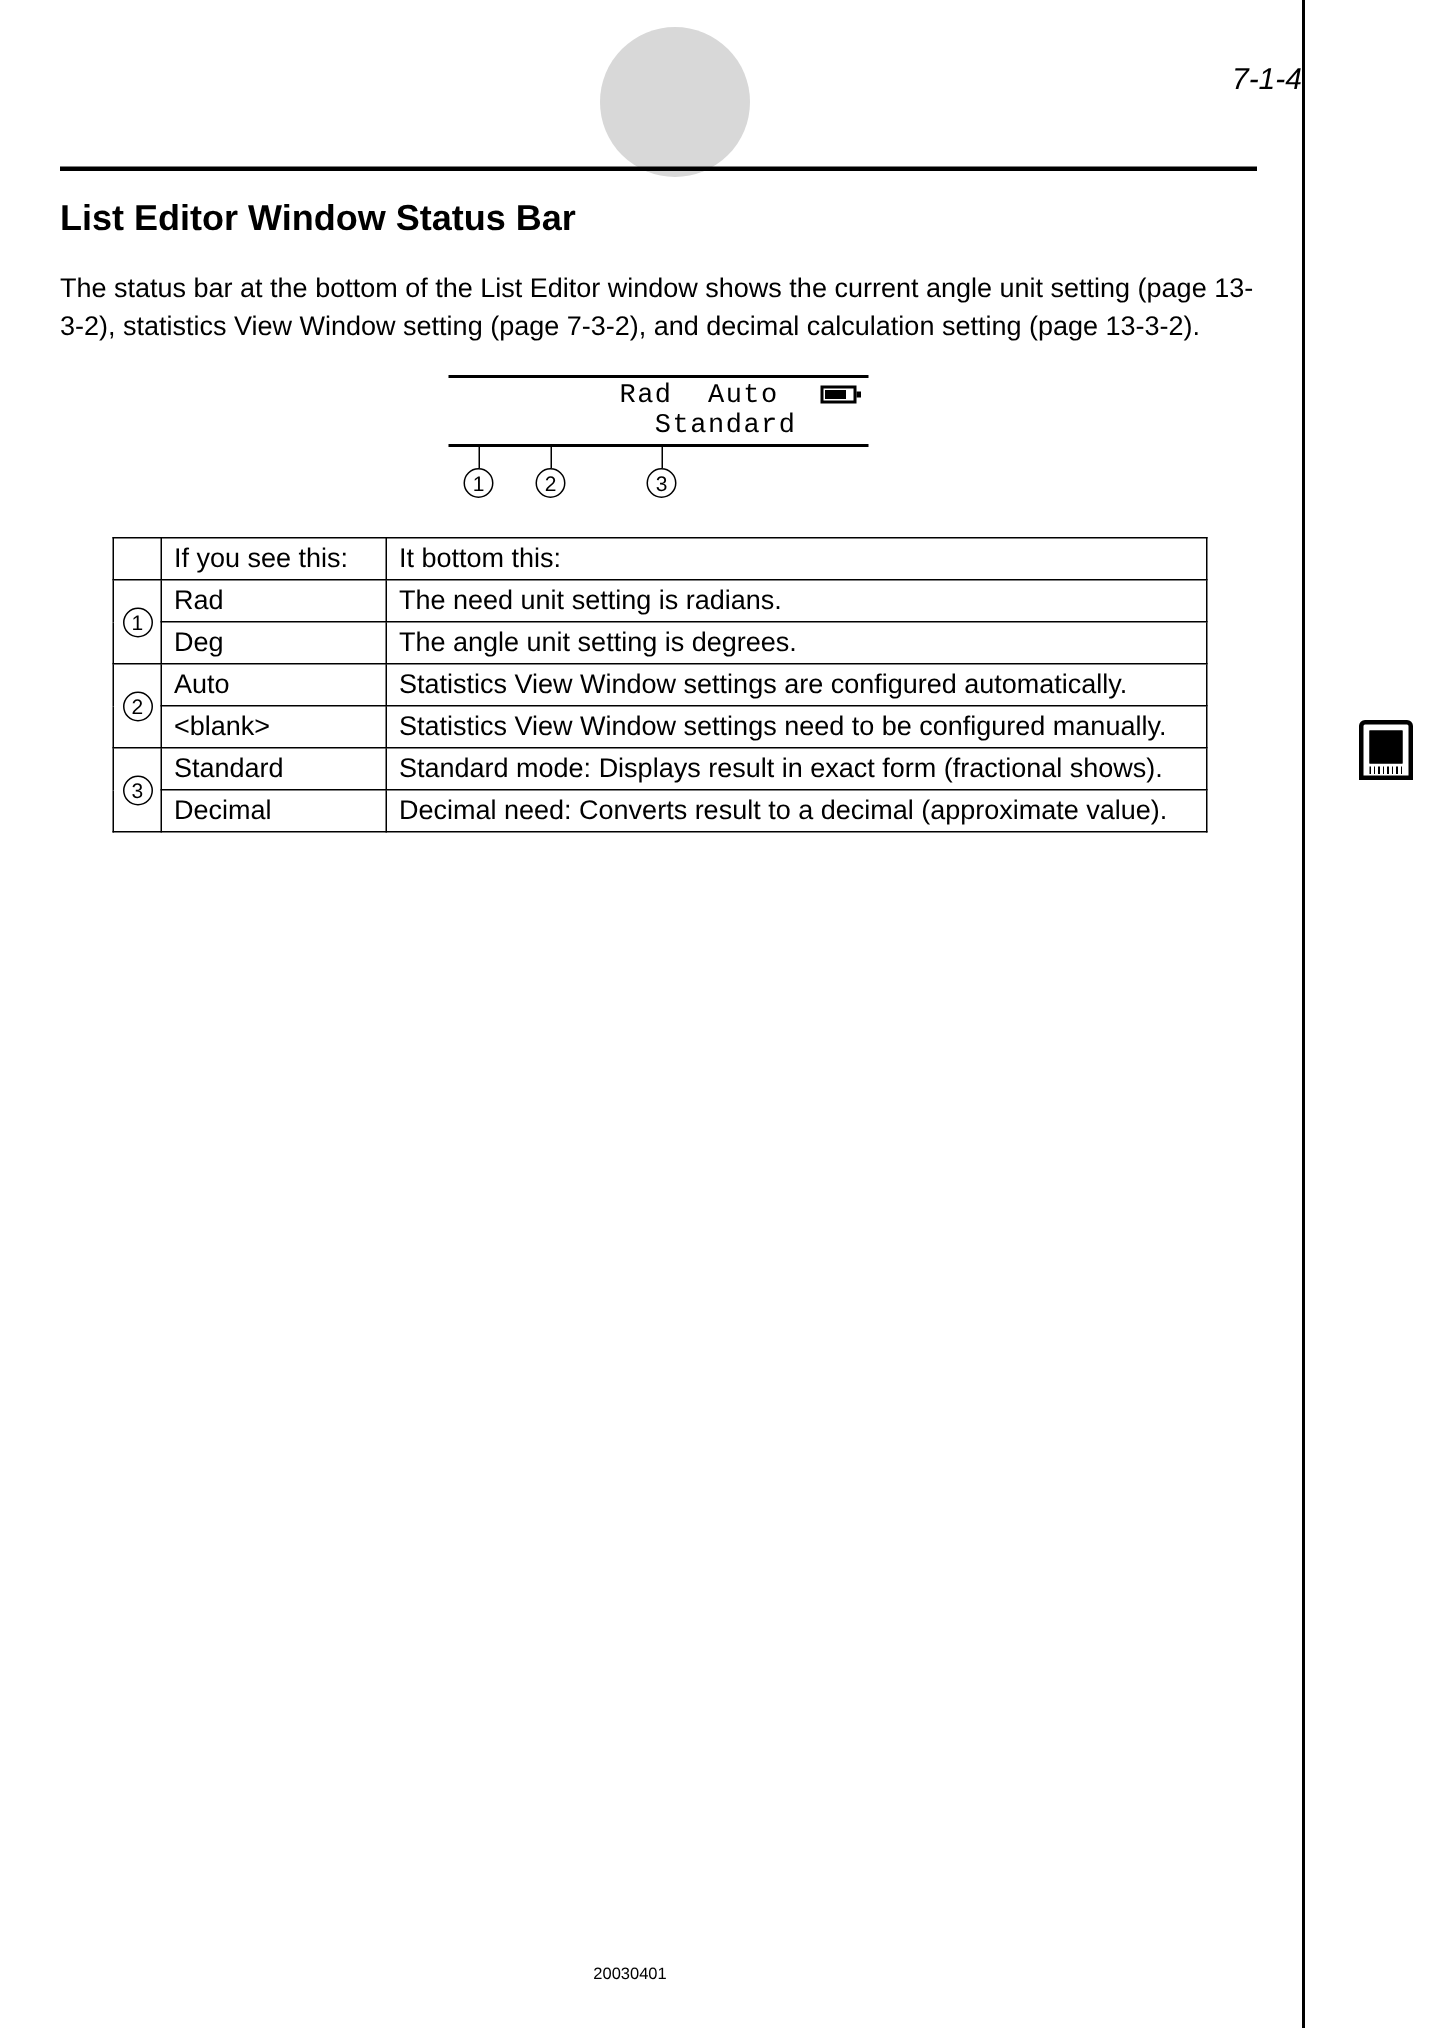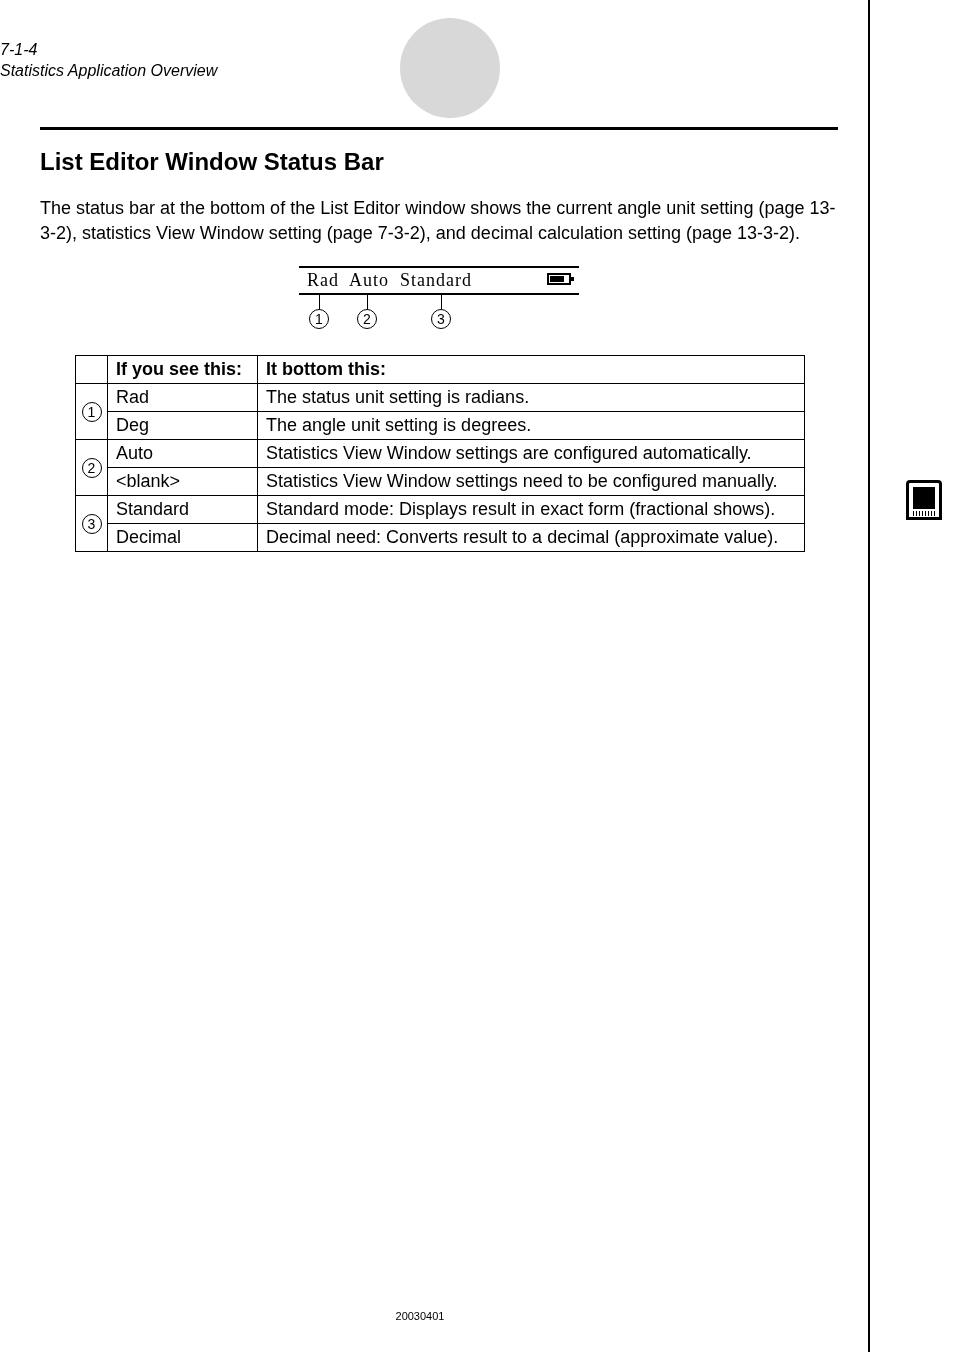--- a/index.html
+++ b/index.html
@@ -25,23 +25,23 @@
       left: 400px;
       top: 18px;
       width: 100px;
       height: 100px;
       background: #d8d8d8;
       border-radius: 50%;
       z-index: 0;
     }
     .header-text {
       position: relative;
-      text-align: left;
+      text-align: right;
       font-style: italic;
-      font-size: 16px;
+      font-size: 20px;
       line-height: 1.3;
       z-index: 1;
       padding-top: 10px;
     }
     .header-text .page-num { display: block; }
     .header-text .page-title { display: block; }
     .content {
       padding: 45px 30px 0 40px;
       position: relative;
       z-index: 1;
@@ -63,25 +63,25 @@
     }
     .status-bar-figure {
       text-align: center;
       margin: 10px 0 20px 0;
     }
     .status-bar-box {
       display: inline-block;
       border-top: 2px solid #000;
       border-bottom: 2px solid #000;
       padding: 2px 8px;
-      font-family: Liberation Serif, serif;
+      font-family: Liberation Mono, monospace;
       font-size: 18px;
       letter-spacing: 1px;
       width: 280px;
-      text-align: left;
+      text-align: right;
       position: relative;
     }
     .status-bar-box .sb-text {
       display: inline-block;
       padding-right: 40px;
     }
     .battery-icon {
       display: inline-block;
       width: 24px;
       height: 12px;
@@ -141,21 +141,21 @@
       border-collapse: collapse;
       font-size: 18px;
       width: 730px;
     }
     .status-table th, .status-table td {
       border: 1px solid #000;
       padding: 3px 8px;
       text-align: left;
       vertical-align: middle;
     }
-    .status-table th { font-weight: bold; }
+    .status-table th { font-weight: normal; }
     .status-table .rownum-cell {
       width: 32px;
       text-align: center;
       padding: 0 4px;
     }
     .status-table .see-col { width: 150px; }
     .footer-date {
       position: absolute;
       bottom: 30px;
       left: 0;
@@ -194,21 +194,20 @@
   </style>
 </head>
 <body>
 
 <div class="page-container">
 
   <div class="header-circle"></div>
 
   <div class="header-text">
     <span class="page-num">7-1-4</span>
-    <span class="page-title">Statistics Application Overview</span>
   </div>
 
   <div class="content">
     <hr class="hr-long">
     <h2 class="section-title">List Editor Window Status Bar</h2>
     <p class="body-text">The status bar at the bottom of the List Editor window shows the current angle unit setting (page 13-3-2), statistics View Window setting (page 7-3-2), and decimal calculation setting (page 13-3-2).</p>
 
     <div class="status-bar-figure">
       <div class="status-bar-box">
         <span class="sb-text">
@@ -235,21 +234,21 @@
         <tr>
           <th class="rownum-cell"></th>
           <th class="see-col">If you see this:</th>
           <th>It bottom this:</th>
         </tr>
       </thead>
       <tbody>
         <tr>
           <td class="rownum-cell" rowspan="2"><span class="circled">1</span></td>
           <td>Rad</td>
-          <td>The status unit setting is radians.</td>
+          <td>The need unit setting is radians.</td>
         </tr>
         <tr>
           <td>Deg</td>
           <td>The angle unit setting is degrees.</td>
         </tr>
         <tr>
           <td class="rownum-cell" rowspan="2"><span class="circled">2</span></td>
           <td>Auto</td>
           <td>Statistics View Window settings are configured automatically.</td>
         </tr>

